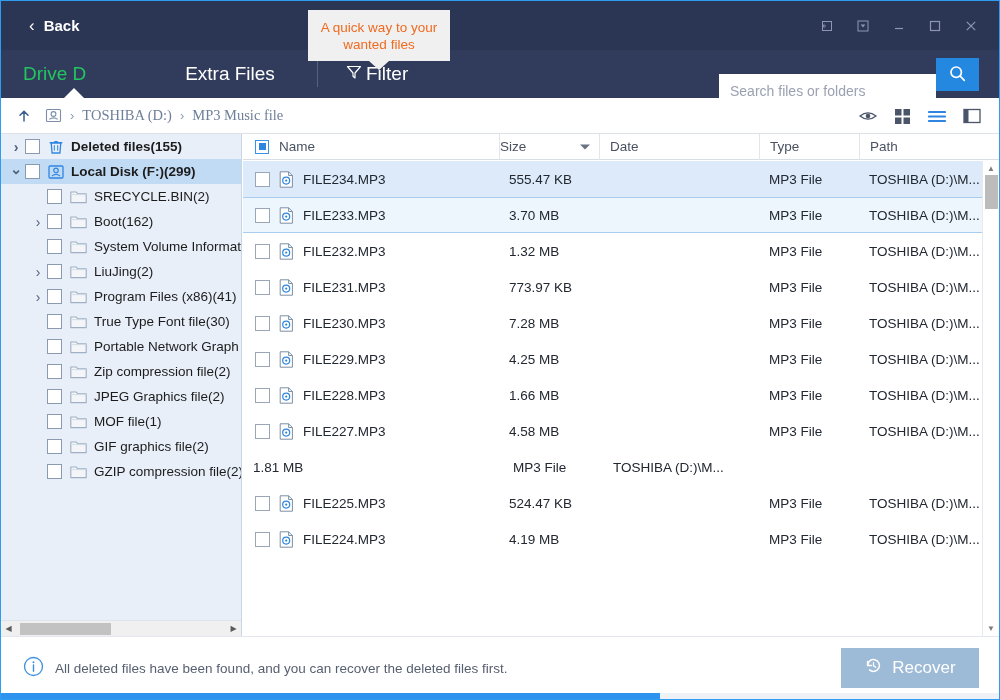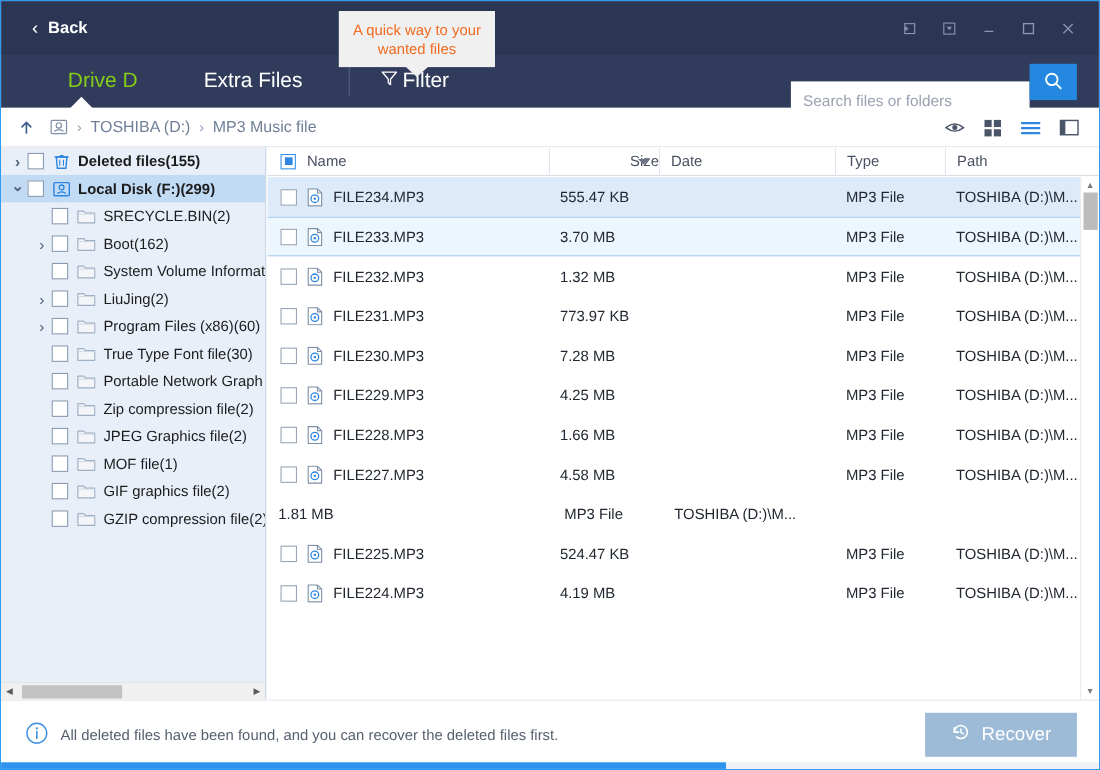--- a/index.html
+++ b/index.html
@@ -45,21 +45,21 @@
     position: absolute; top: 49px; left: 0; right: 0; height: 48px;
     background: #313c5c;
     display: flex; align-items: center;
   }
   .tab {
     position: relative;
     font-size: 19px; color: #ffffff; cursor: pointer;
     display: flex; align-items: center; gap: 9px;
     height: 48px; padding: 0 4px;
   }
-  .tab.drive { color: #84cc16; margin-left: 18px; width: 110px; justify-content: flex-end; }
+  .tab.drive { color: #22c55e; margin-left: 18px; width: 110px; justify-content: flex-start; }
   .tab.extra { margin-left: 32px; width: 138px; justify-content: center; }
   .tab-sep {
     width: 1px; height: 26px; background: #55608a; margin: 0 22px 0 18px;
   }
   .tab.filter { gap: 2px; }
   .tab-arrow {
     position: absolute; bottom: -1px; left: 50%; transform: translateX(-50%);
     width: 0; height: 0;
     border-left: 11px solid transparent;
     border-right: 11px solid transparent;
@@ -109,21 +109,21 @@
 
   
   .breadcrumb {
     position: absolute; top: 97px; left: 0; right: 0; height: 36px;
     background: #ffffff; border-bottom: 1px solid #dde1e8;
     display: flex; align-items: center;
   }
   .bc-up { margin-left: 15px; cursor: pointer; display:flex; }
   .bc-drive-icon { margin-left: 13px; cursor: pointer; display:flex; }
   .bc-sep { color: #8c9bb5; font-size: 13px; margin: 0 8px; }
-  .bc-item { color: #6f7f99; font-size: 14.5px; cursor: pointer; }
+  .bc-item { color: #6f7f99; font-size: 14.5px; cursor: pointer; font-family: Liberation Serif, serif; }
   .view-icons {
     position: absolute; right: 18px; top: 0; height: 36px;
     display: flex; align-items: center; gap: 17px;
   }
   .view-icon { cursor: pointer; display: flex; align-items:center; }
 
   
   .sidebar {
     position: absolute; top: 133px; left: 0; width: 241px; bottom: 63px;
     background: #e8eff9;
@@ -172,21 +172,21 @@
   }
   .fl-header {
     display: flex; height: 26px; align-items: center;
     border-bottom: 1px solid #d9dde4;
     background: #ffffff;
     font-size: 13.5px; color: #4a5262;
   }
   .fl-header .hc { position: relative; height: 26px; display: flex; align-items: center; }
   .fl-header .hc + .hc { border-left: 1px solid #e2e6ec; }
   .hc-name { width: 256px; padding-left: 12px; gap: 10px; }
-  .hc-size { width: 100px; padding-left: 0; justify-content: flex-end; }
+  .hc-size { width: 100px; padding-left: 0; }
   .hc-date { width: 160px; padding-left: 10px; }
   .hc-type { width: 100px; padding-left: 10px; }
   .hc-path { flex: 1; padding-left: 10px; }
   .hdr-cb {
     width: 14px; height: 14px; border: 1px solid #3a93e8;
     background: #ffffff; display: flex; align-items: center; justify-content: center;
   }
   .hdr-cb i { width: 7px; height: 7px; background: #2f86e0; display: block; }
   .sort-arrow {
     position: absolute; right: 9px; top: 50%; transform: translateY(-50%);
@@ -443,21 +443,21 @@
         </div>
         <div class="tree-row lvl1 hasexp">
           <span class="expander" style="font-size: 14px;">›</span>
           <span class="cb"></span>
           <span class="ticon">
             <svg width="17" height="14" viewBox="0 0 17 14">
               <path d="M0.8 12.6 V2 H6.2 L7.6 3.7 H16.2 V12.6 Z" fill="#f3f5f8" stroke="#9fb0c4" stroke-width="1.1" stroke-linejoin="round"></path>
               <path d="M0.8 4.6 H16.2" stroke="#cbd5e0" stroke-width="0.8"></path>
             </svg>
           </span>
-          <span class="tlabel">Program Files (x86)(60)</span>
+          <span class="tlabel">Program Files (x86)(41)</span>
         </div>
         <div class="tree-row lvl1">
           <span class="cb"></span>
           <span class="ticon">
             <svg width="17" height="14" viewBox="0 0 17 14">
               <path d="M0.8 12.6 V2 H6.2 L7.6 3.7 H16.2 V12.6 Z" fill="#f3f5f8" stroke="#9fb0c4" stroke-width="1.1" stroke-linejoin="round"></path>
               <path d="M0.8 4.6 H16.2" stroke="#cbd5e0" stroke-width="0.8"></path>
             </svg>
           </span>
           <span class="tlabel">True Type Font file(30)</span>

